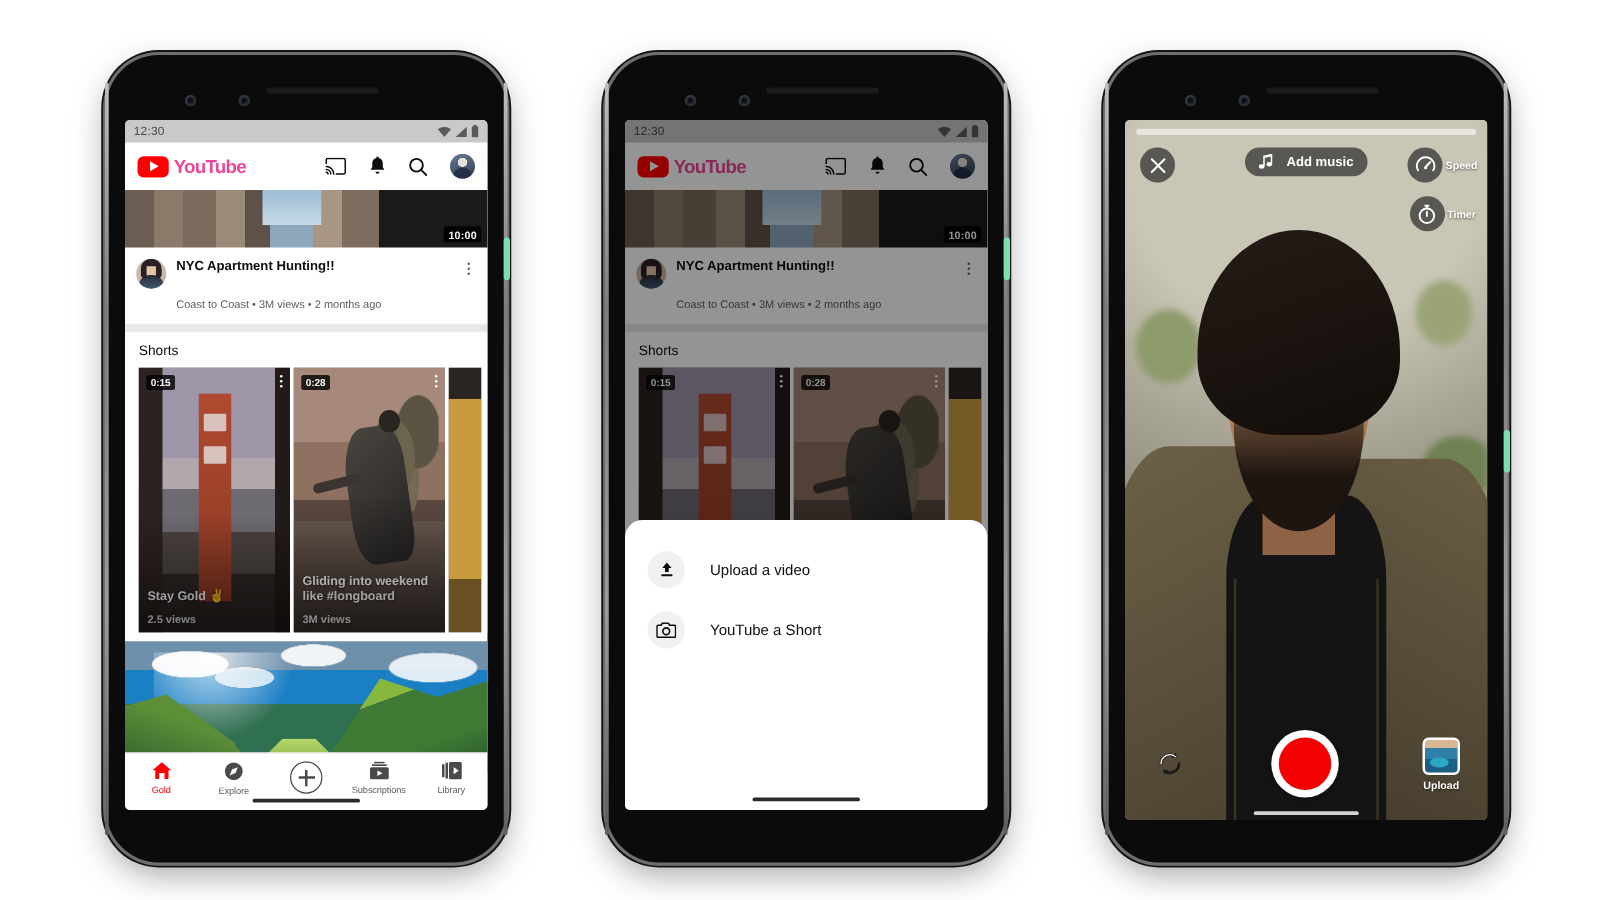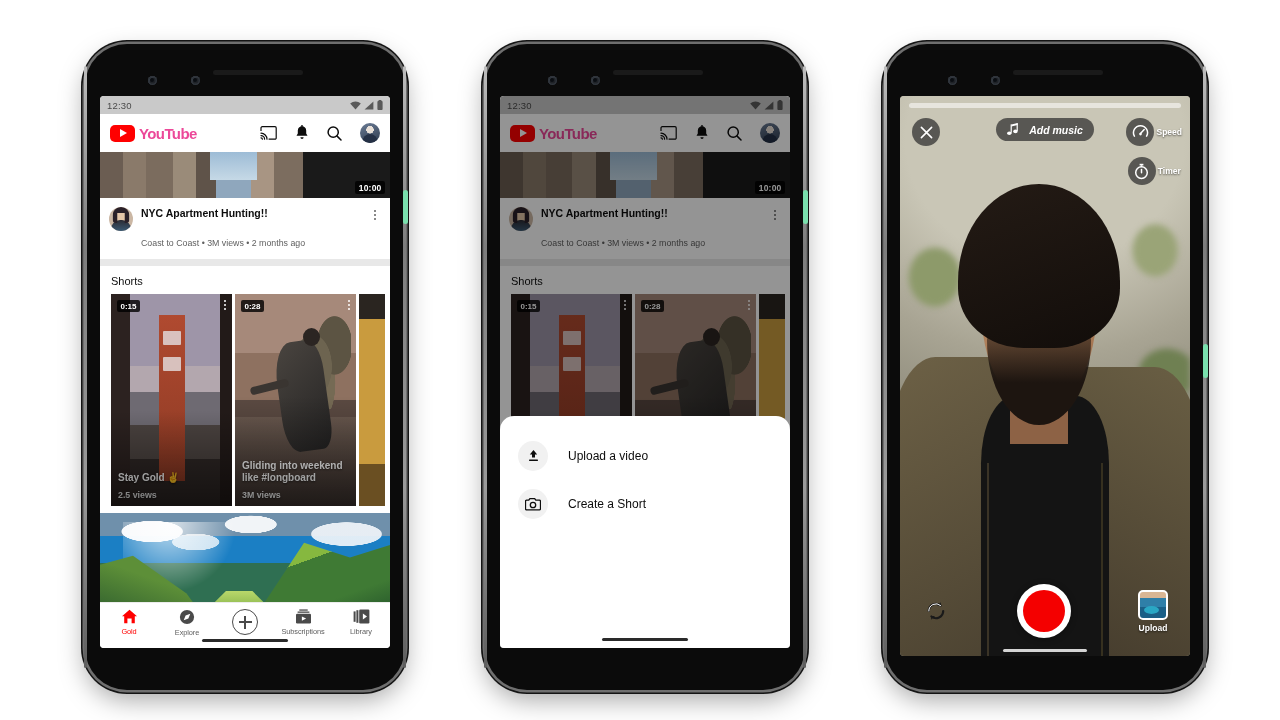--- a/index.html
+++ b/index.html
@@ -329,21 +329,21 @@
   .cam-topbar {
     position:absolute; left:0; right:0; top:22px; display:flex; align-items:flex-start;
     padding:0 12px; z-index:6;
   }
   .cam-circle-btn {
     width:28px; height:28px; border-radius:50%; background:rgba(45,45,45,.72);
     display:flex; align-items:center; justify-content:center; flex:none;
   }
   .music-pill {
     background:rgba(45,45,45,.72); border-radius:16px; padding:5px 11px;
-    display:flex; align-items:flex-end; gap:10px; margin:0 auto;font-style:italic;
+    display:flex; align-items:flex-end; gap:10px; margin:0 auto;
   }
   .music-pill span { color:#fff; font-size:10.5px; font-weight:bold; }
   .cam-right-tools {
     position:absolute; right:8px; top:22px; display:flex; flex-direction:column;
     align-items:center; gap:11px; z-index:6;
   }
   .tool { display:flex; flex-direction:row; align-items:center; gap:2px; }
   .tool-label { color:#fff; font-size:8.5px; font-weight:bold; text-shadow:0 1px 2px rgba(0,0,0,.6); }
 
   .cam-bottom {
@@ -666,21 +666,21 @@
           <div class="sheet-label">Upload a video</div>
         </div>
 
         <div class="sheet-row">
           <div class="sheet-ico">
             <svg width="16" height="14" viewBox="0 0 16 14">
               <path d="M1.6 3.2h2.2l1.1-1.6h4.8l1.1 1.6h3.6a1.1 1.1 0 0 1 1.1 1.1v7.4a1.1 1.1 0 0 1-1.1 1.1H1.6A1.1 1.1 0 0 1 .5 11.7V4.3a1.1 1.1 0 0 1 1.1-1.1Z" fill="none" stroke="#0d0d0d" stroke-width="1.3" stroke-linejoin="round"></path>
               <circle cx="8" cy="8" r="2.7" fill="none" stroke="#0d0d0d" stroke-width="1.3"></circle>
             </svg>
           </div>
-          <div class="sheet-label">Create a Short</div>
+          <div class="sheet-label">YouTube a Short</div>
         </div>
 
 
         <div class="home-indicator" style="bottom:7px; width:86px; z-index:30;"></div>
       </div>
     </div>
   </div>
 
   <div class="phone" style="left:885px; top:44px; width:320px; height:646px;">
     <div class="phone-body"></div>

